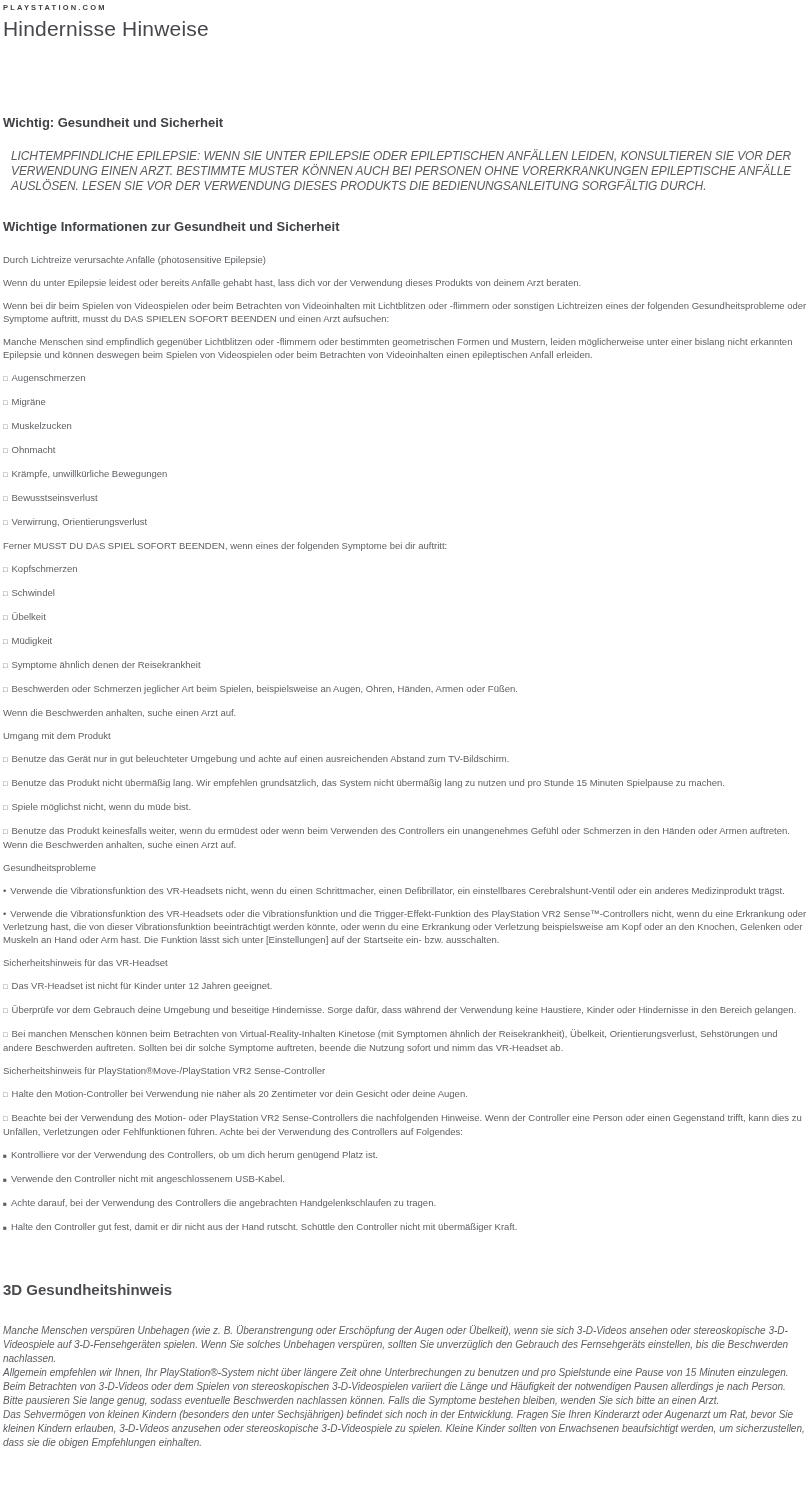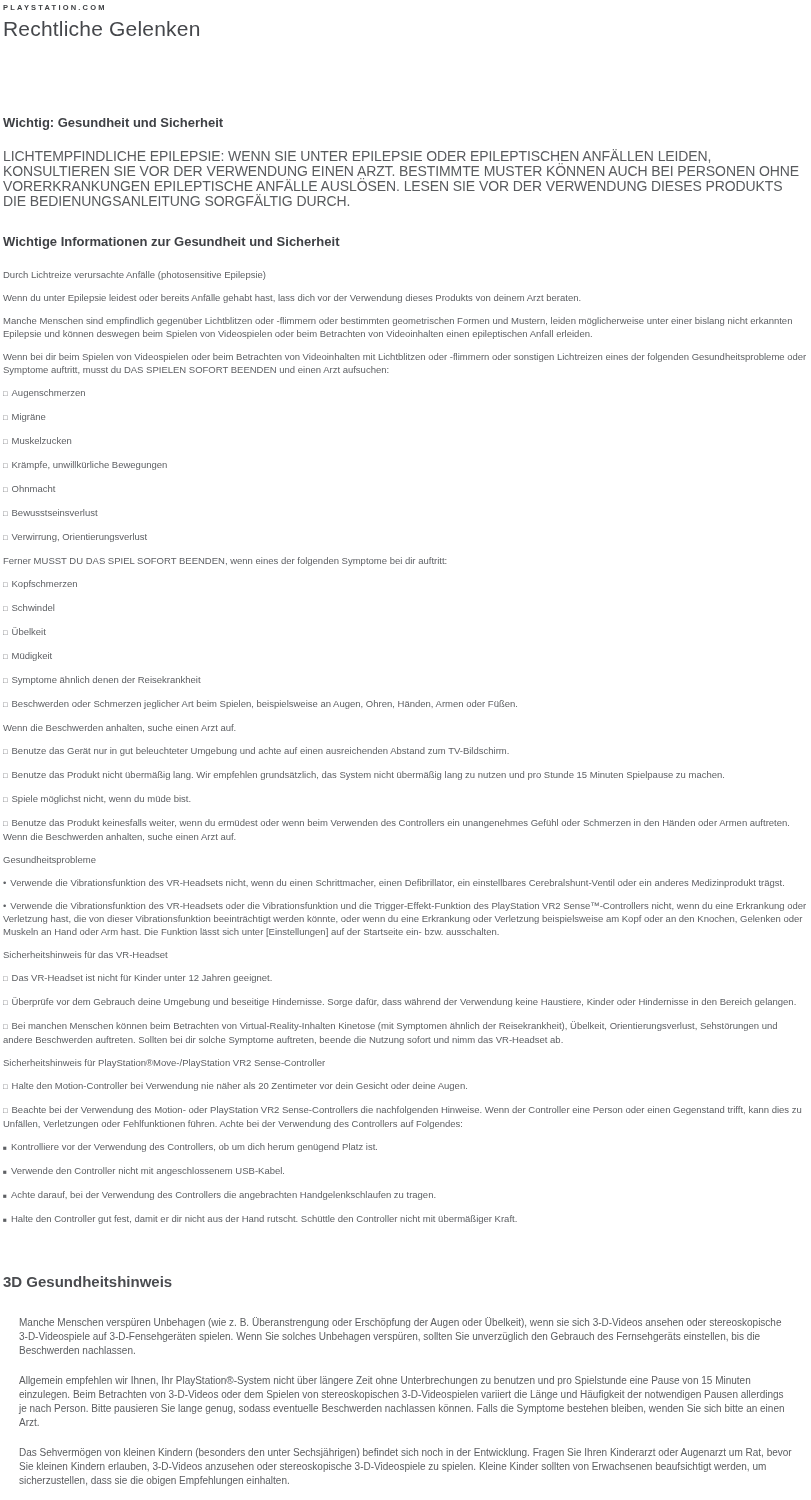--- a/index.html
+++ b/index.html
@@ -38,75 +38,78 @@
   }
   .h2-first  { margin-top: 72px; }
   .h2-second { margin-top: 24px; }
   .p, .list-item {
     font-size: 9.5px;
     line-height: 13px;
     margin: 0 0 10px 0;
     color: #5e6064;
   }
   .caps {
-    font-size: 14px;
+    font-size: 12px;
     line-height: 15px;
     letter-spacing: -0.1px;
     color: #595b5e;
-    margin: 0 0 10px 0;
+    margin: 0 0 10px 8px;
+    font-style: italic;
   }
   .marker { margin-right: 4px; }
   .marker-square_open   { font-size: 7.5px; }
   .marker-square_filled { font-size: 6.5px; }
   .marker-dot           { font-size: 9.5px; }
   .h-large {
     font-size: 15px;
     font-weight: 700;
     color: #4a4c50;
     line-height: 20px;
     margin: 46px 0 24px 0;
   }
   .p-flow {
     font-size: 10px;
     line-height: 14px;
-    margin: 16px;
+    margin: 0;
     color: #5b5d60;
+    font-style: italic;
   }
 </style>
 </head>
 <body>
 
 <header>
   <span class="site-label">PLAYSTATION.COM</span>
-  <h1 class="page-title">Rechtliche Gelenken</h1>
+  <h1 class="page-title">Hindernisse Hinweise</h1>
 </header>
 
 <main>
     <div class="h2 h2-first">Wichtig: Gesundheit und Sicherheit</div>
     <div class="p caps">LICHTEMPFINDLICHE EPILEPSIE: WENN SIE UNTER EPILEPSIE ODER EPILEPTISCHEN ANFÄLLEN LEIDEN, KONSULTIEREN SIE VOR DER VERWENDUNG EINEN ARZT. BESTIMMTE MUSTER KÖNNEN AUCH BEI PERSONEN OHNE VORERKRANKUNGEN EPILEPTISCHE ANFÄLLE AUSLÖSEN. LESEN SIE VOR DER VERWENDUNG DIESES PRODUKTS DIE BEDIENUNGSANLEITUNG SORGFÄLTIG DURCH.</div>
     <div class="h2 h2-second">Wichtige Informationen zur Gesundheit und Sicherheit</div>
     <div class="p">Durch Lichtreize verursachte Anfälle (photosensitive Epilepsie)</div>
     <div class="p">Wenn du unter Epilepsie leidest oder bereits Anfälle gehabt hast, lass dich vor der Verwendung dieses Produkts von deinem Arzt beraten.</div>
+    <div class="p">Wenn bei dir beim Spielen von Videospielen oder beim Betrachten von Videoinhalten mit Lichtblitzen oder -flimmern oder sonstigen Lichtreizen eines der folgenden Gesundheitsprobleme oder Symptome auftritt, musst du DAS SPIELEN SOFORT BEENDEN und einen Arzt aufsuchen:</div>
     <div class="p">Manche Menschen sind empfindlich gegenüber Lichtblitzen oder -flimmern oder bestimmten geometrischen Formen und Mustern, leiden möglicherweise unter einer bislang nicht erkannten Epilepsie und können deswegen beim Spielen von Videospielen oder beim Betrachten von Videoinhalten einen epileptischen Anfall erleiden.</div>
-    <div class="p">Wenn bei dir beim Spielen von Videospielen oder beim Betrachten von Videoinhalten mit Lichtblitzen oder -flimmern oder sonstigen Lichtreizen eines der folgenden Gesundheitsprobleme oder Symptome auftritt, musst du DAS SPIELEN SOFORT BEENDEN und einen Arzt aufsuchen:</div>
     <div class="list-item"><span class="marker marker-square_open">□</span><span class="item-text">Augenschmerzen</span></div>
     <div class="list-item"><span class="marker marker-square_open">□</span><span class="item-text">Migräne</span></div>
     <div class="list-item"><span class="marker marker-square_open">□</span><span class="item-text">Muskelzucken</span></div>
+    <div class="list-item"><span class="marker marker-square_open">□</span><span class="item-text">Ohnmacht</span></div>
     <div class="list-item"><span class="marker marker-square_open">□</span><span class="item-text">Krämpfe, unwillkürliche Bewegungen</span></div>
-    <div class="list-item"><span class="marker marker-square_open">□</span><span class="item-text">Ohnmacht</span></div>
     <div class="list-item"><span class="marker marker-square_open">□</span><span class="item-text">Bewusstseinsverlust</span></div>
     <div class="list-item"><span class="marker marker-square_open">□</span><span class="item-text">Verwirrung, Orientierungsverlust</span></div>
     <div class="p">Ferner MUSST DU DAS SPIEL SOFORT BEENDEN, wenn eines der folgenden Symptome bei dir auftritt:</div>
     <div class="list-item"><span class="marker marker-square_open">□</span><span class="item-text">Kopfschmerzen</span></div>
     <div class="list-item"><span class="marker marker-square_open">□</span><span class="item-text">Schwindel</span></div>
     <div class="list-item"><span class="marker marker-square_open">□</span><span class="item-text">Übelkeit</span></div>
     <div class="list-item"><span class="marker marker-square_open">□</span><span class="item-text">Müdigkeit</span></div>
     <div class="list-item"><span class="marker marker-square_open">□</span><span class="item-text">Symptome ähnlich denen der Reisekrankheit</span></div>
     <div class="list-item"><span class="marker marker-square_open">□</span><span class="item-text">Beschwerden oder Schmerzen jeglicher Art beim Spielen, beispielsweise an Augen, Ohren, Händen, Armen oder Füßen.</span></div>
     <div class="p">Wenn die Beschwerden anhalten, suche einen Arzt auf.</div>
+    <div class="p">Umgang mit dem Produkt</div>
     <div class="list-item"><span class="marker marker-square_open">□</span><span class="item-text">Benutze das Gerät nur in gut beleuchteter Umgebung und achte auf einen ausreichenden Abstand zum TV-Bildschirm.</span></div>
     <div class="list-item"><span class="marker marker-square_open">□</span><span class="item-text">Benutze das Produkt nicht übermäßig lang. Wir empfehlen grundsätzlich, das System nicht übermäßig lang zu nutzen und pro Stunde 15 Minuten Spielpause zu machen.</span></div>
     <div class="list-item"><span class="marker marker-square_open">□</span><span class="item-text">Spiele möglichst nicht, wenn du müde bist.</span></div>
     <div class="list-item"><span class="marker marker-square_open">□</span><span class="item-text">Benutze das Produkt keinesfalls weiter, wenn du ermüdest oder wenn beim Verwenden des Controllers ein unangenehmes Gefühl oder Schmerzen in den Händen oder Armen auftreten. Wenn die Beschwerden anhalten, suche einen Arzt auf.</span></div>
     <div class="p">Gesundheitsprobleme</div>
     <div class="list-item"><span class="marker marker-dot">•</span><span class="item-text">Verwende die Vibrationsfunktion des VR-Headsets nicht, wenn du einen Schrittmacher, einen Defibrillator, ein einstellbares Cerebralshunt-Ventil oder ein anderes Medizinprodukt trägst.</span></div>
     <div class="list-item"><span class="marker marker-dot">•</span><span class="item-text">Verwende die Vibrationsfunktion des VR-Headsets oder die Vibrationsfunktion und die Trigger-Effekt-Funktion des PlayStation VR2 Sense™-Controllers nicht, wenn du eine Erkrankung oder Verletzung hast, die von dieser Vibrationsfunktion beeinträchtigt werden könnte, oder wenn du eine Erkrankung oder Verletzung beispielsweise am Kopf oder an den Knochen, Gelenken oder Muskeln an Hand oder Arm hast. Die Funktion lässt sich unter [Einstellungen] auf der Startseite ein- bzw. ausschalten.</span></div>
     <div class="p">Sicherheitshinweis für das VR-Headset</div>
     <div class="list-item"><span class="marker marker-square_open">□</span><span class="item-text">Das VR-Headset ist nicht für Kinder unter 12 Jahren geeignet.</span></div>
     <div class="list-item"><span class="marker marker-square_open">□</span><span class="item-text">Überprüfe vor dem Gebrauch deine Umgebung und beseitige Hindernisse. Sorge dafür, dass während der Verwendung keine Haustiere, Kinder oder Hindernisse in den Bereich gelangen.</span></div>

